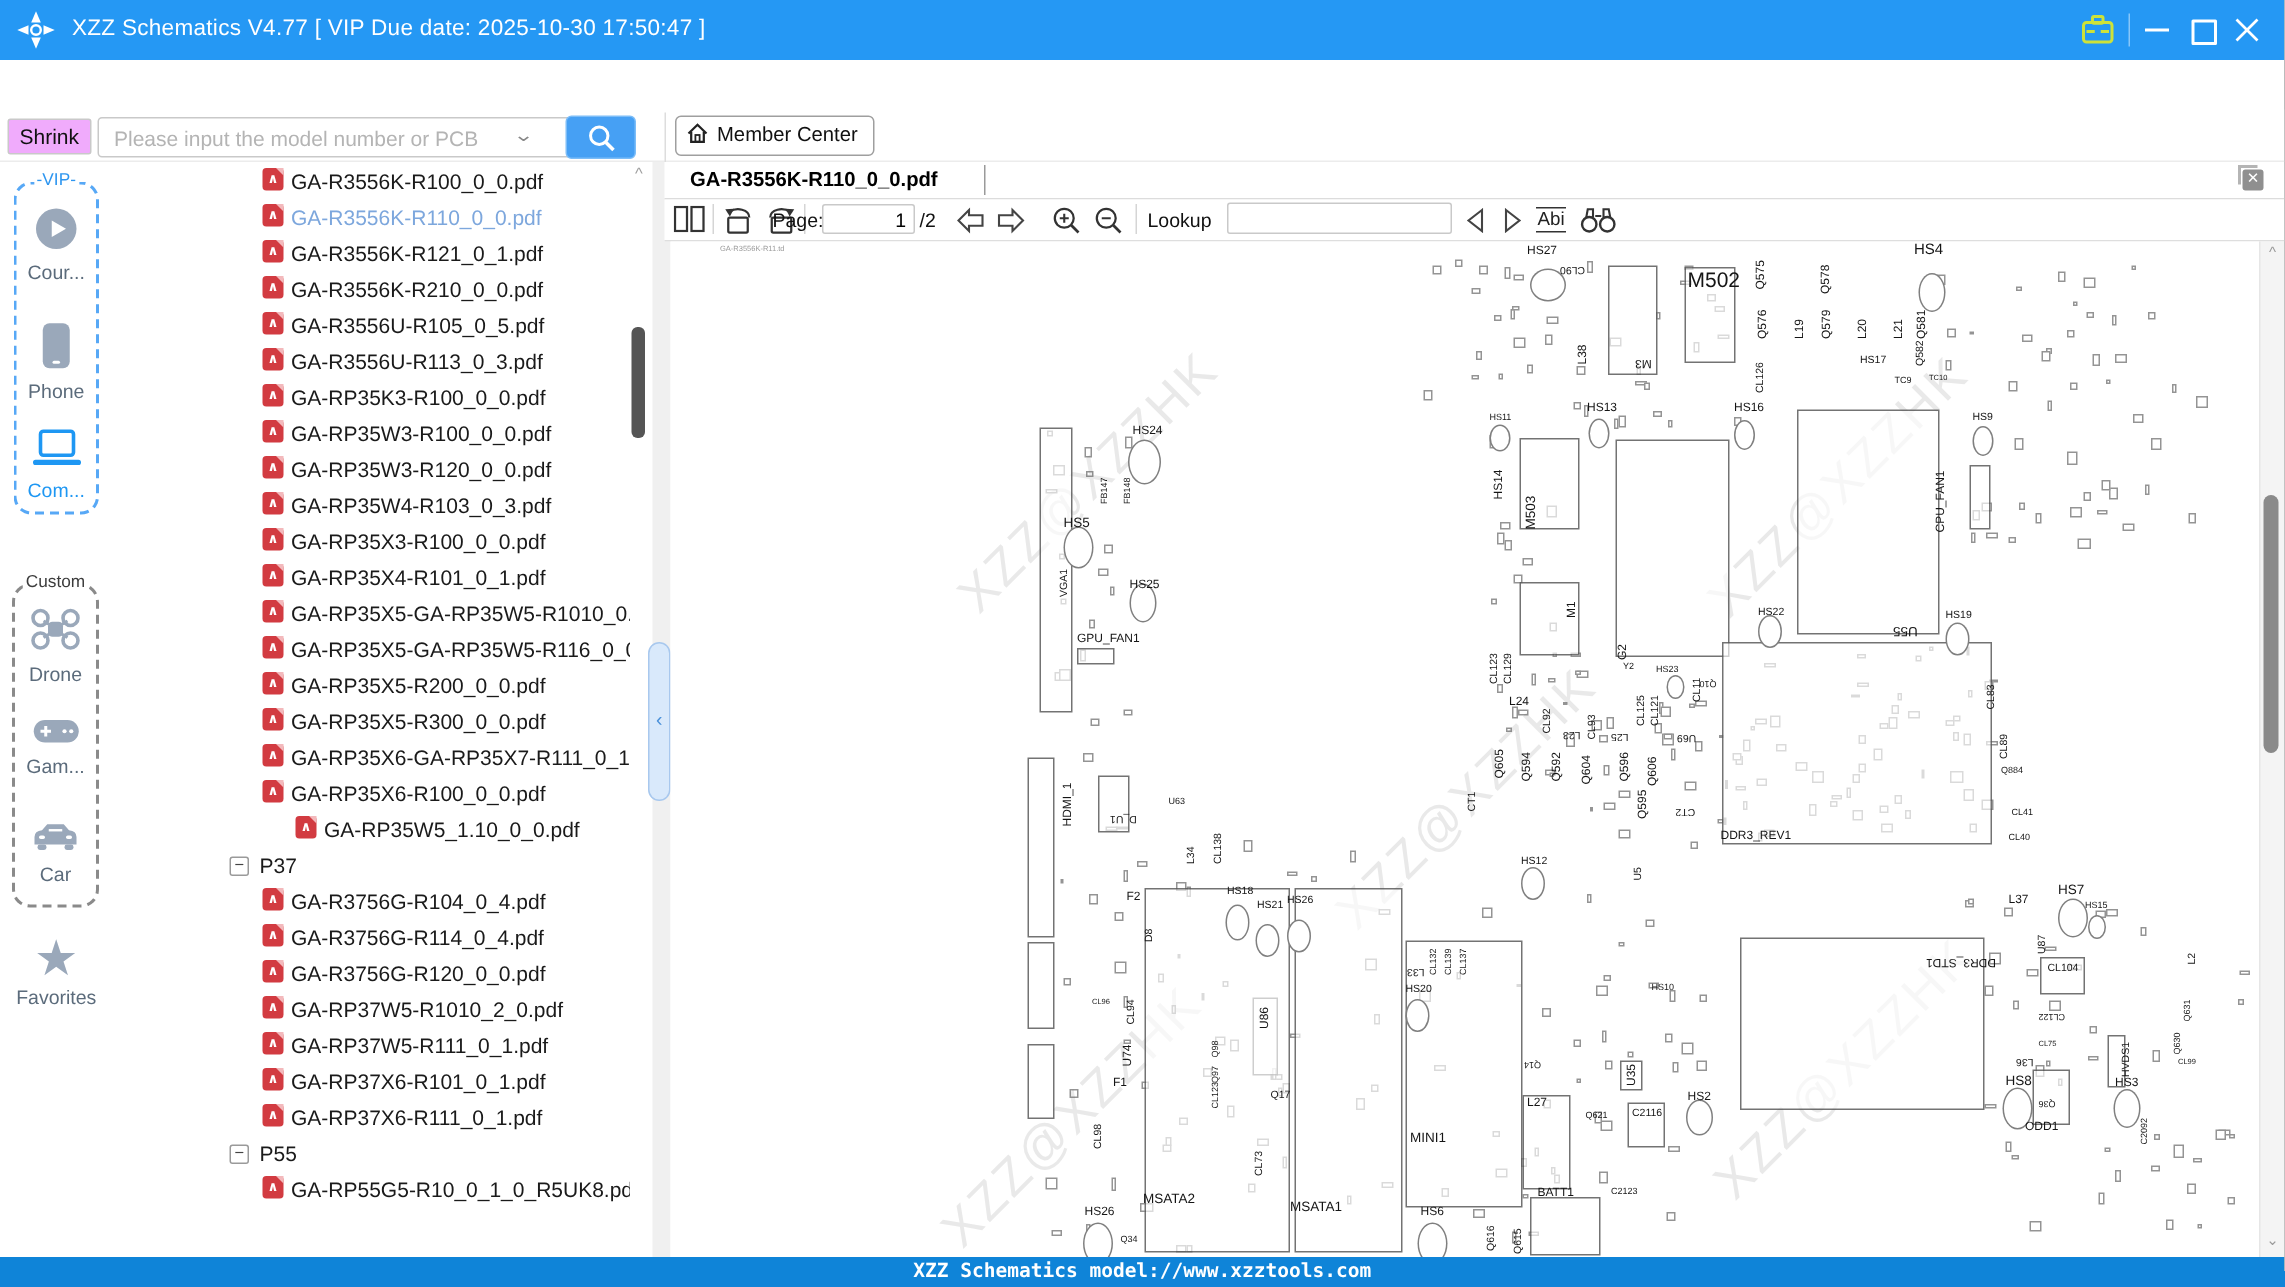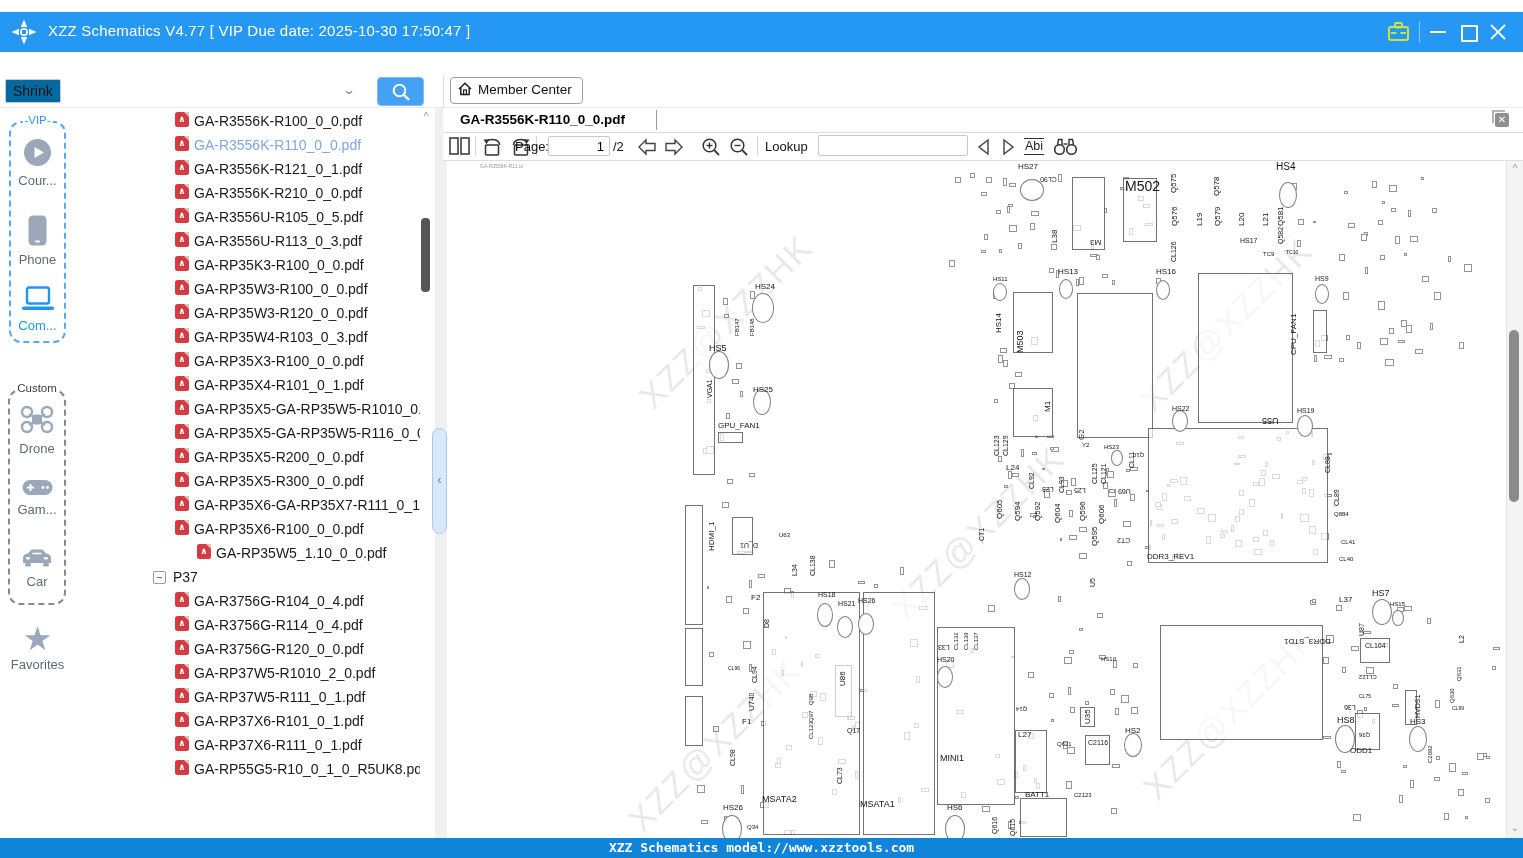--- a/index.html
+++ b/index.html
@@ -1,28 +1,28 @@
 <!DOCTYPE html>
 <html><head>
 <meta charset="utf-8">
 <style>
   html,body{margin:0;padding:0;background:#888;}
   #app{position:relative;width:1523px;height:858px;background:#fff;overflow:hidden;
        font-family:"Liberation Sans","DejaVu Sans",sans-serif;-webkit-font-smoothing:antialiased;}
   .abs{position:absolute;}
   
-  #titlebar{position:absolute;left:0;top:0;width:1523px;height:40px;background:#2598f4;margin-top:12px;}
+  #titlebar{position:absolute;left:0;top:0;width:1523px;height:40px;background:#2598f4;}
   #app-title{position:absolute;left:48px;top:10px;color:#fff;font-size:15px;letter-spacing:.2px;}
   #win-sep{position:absolute;left:1419px;top:9px;width:1px;height:22px;background:rgba(255,255,255,.45);}
   
   #menubar{position:absolute;left:0;top:40px;width:1523px;height:33px;background:#fff;}
   .menu-item{position:absolute;top:7px;font-size:14.5px;color:#111;cursor:default;}
   
   #searchrow{position:absolute;left:0;top:73px;width:1523px;height:35px;background:#fff;border-bottom:1px solid #ececec;box-sizing:border-box;}
-  #shrink-btn{position:absolute;left:5px;top:6px;padding:3px 7px;border:1px solid #c9c9c9;border-radius:2px;font-size:14px;color:#111;background:#0369a1;}
+  #shrink-btn{position:absolute;left:5px;top:6px;padding:3px 7px;border:1px solid #c9c9c9;border-radius:2px;font-size:14px;color:#111;background:#f0abfc;}
   #model-input{position:absolute;left:65px;top:5px;width:286px;height:25px;border:1px solid #c9c9c9;border-radius:3px;font-size:14px;color:#333;padding:0 22px 0 10px;outline:none;font-family:inherit;}
   #model-input::placeholder{color:#b4b4b4;}
   #model-chevron{position:absolute;left:344px;top:10px;font-size:12px;color:#888;transform:scaleX(1.4);}
   #search-btn{position:absolute;left:377px;top:4px;width:47px;height:29px;background:#46a0f4;border-radius:4px;border:1px solid #7cbdf8;box-sizing:border-box;}
   #row-sep{position:absolute;left:443px;top:2px;width:1px;height:33px;background:#ddd;}
   #member-btn{position:absolute;left:450px;top:4px;height:25px;border:1px solid #9f9f9f;border-radius:4px;background:#fff;padding:0 10px 0 27px;font-size:13.5px;color:#111;line-height:24px;}
   #member-home{position:absolute;left:457px;top:8px;}
   
   #sidebar{position:absolute;left:0;top:108px;width:75px;height:730px;background:#fff;}
   .group-box{position:absolute;border-radius:12px;box-sizing:border-box;}
@@ -106,20 +106,21 @@
     <div class="abs" style="left:1461px;top:13px;width:13px;height:13px;border:2px solid #fff;border-radius:1px"></div>
     <svg class="abs" style="left:1490px;top:12px" width="16" height="16" viewBox="0 0 16 16">
       <line x1="1" y1="1" x2="15" y2="15" stroke="#fff" stroke-width="1.8"></line>
       <line x1="15" y1="1" x2="1" y2="15" stroke="#fff" stroke-width="1.8"></line>
     </svg>
   </div>
 
 
   <div id="searchrow">
     <span id="shrink-btn">Shrink</span>
+    <input id="model-input" placeholder="Please input the model number or PCB" style="">
     <span id="model-chevron">⌄</span>
     <div id="search-btn">
       <svg style="margin:4px 0 0 13px" width="21" height="21" viewBox="0 0 21 21">
         <circle cx="8.5" cy="8.5" r="5.8" fill="none" stroke="#fff" stroke-width="2"></circle>
         <line x1="13" y1="13" x2="18" y2="18" stroke="#fff" stroke-width="2.4"></line>
       </svg>
     </div>
     <div id="row-sep"></div>
     <span id="member-btn">Member Center</span>
     <svg id="member-home" width="16" height="16" viewBox="0 0 16 16">
@@ -220,20 +221,21 @@
         <div class="tree-row" style="padding-left: 100px;"><i class="pdficon"><b>∧</b></i><span class="lbl">GA-RP35X6-R100_0_0.pdf</span></div>
         <div class="tree-row" style="padding-left: 122px;"><i class="pdficon"><b>∧</b></i><span class="lbl">GA-RP35W5_1.10_0_0.pdf</span></div>
         <div class="tree-row" style="padding-left: 78px;"><span class="minusbox">−</span><span class="lbl">P37</span></div>
         <div class="tree-row" style="padding-left: 100px;"><i class="pdficon"><b>∧</b></i><span class="lbl">GA-R3756G-R104_0_4.pdf</span></div>
         <div class="tree-row" style="padding-left: 100px;"><i class="pdficon"><b>∧</b></i><span class="lbl">GA-R3756G-R114_0_4.pdf</span></div>
         <div class="tree-row" style="padding-left: 100px;"><i class="pdficon"><b>∧</b></i><span class="lbl">GA-R3756G-R120_0_0.pdf</span></div>
         <div class="tree-row" style="padding-left: 100px;"><i class="pdficon"><b>∧</b></i><span class="lbl">GA-RP37W5-R1010_2_0.pdf</span></div>
         <div class="tree-row" style="padding-left: 100px;"><i class="pdficon"><b>∧</b></i><span class="lbl">GA-RP37W5-R111_0_1.pdf</span></div>
         <div class="tree-row" style="padding-left: 100px;"><i class="pdficon"><b>∧</b></i><span class="lbl">GA-RP37X6-R101_0_1.pdf</span></div>
         <div class="tree-row" style="padding-left: 100px;"><i class="pdficon"><b>∧</b></i><span class="lbl">GA-RP37X6-R111_0_1.pdf</span></div>
+        <div class="tree-row" style="padding-left: 78px;"><span class="minusbox">−</span><span class="lbl">P55</span></div>
         <div class="tree-row" style="padding-left: 100px;"><i class="pdficon"><b>∧</b></i><span class="lbl">GA-RP55G5-R10_0_1_0_R5UK8.pdf</span></div>
       </div>
   </div>
   <span id="tree-scroll-up">^</span>
   <div id="tree-thumb"></div>
 
   <div id="gap-strip"></div>
   <div id="flyout">‹</div>
 
   <div id="tabbar">

